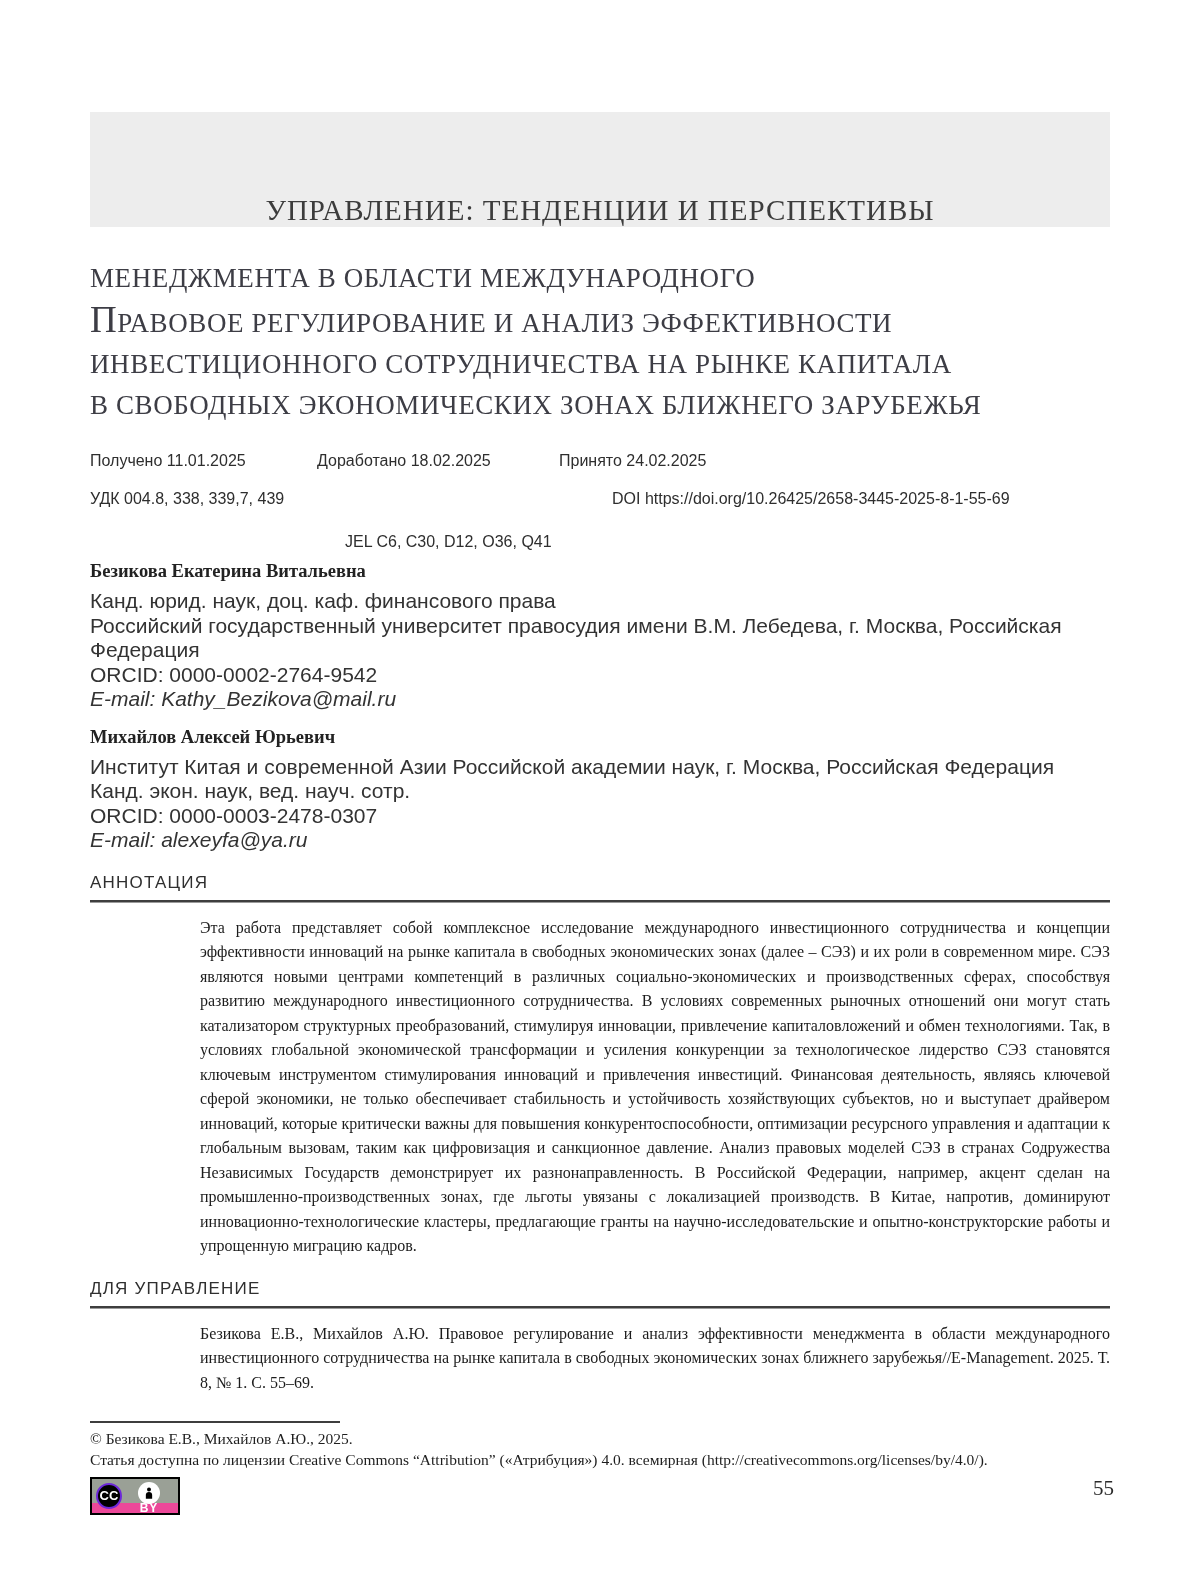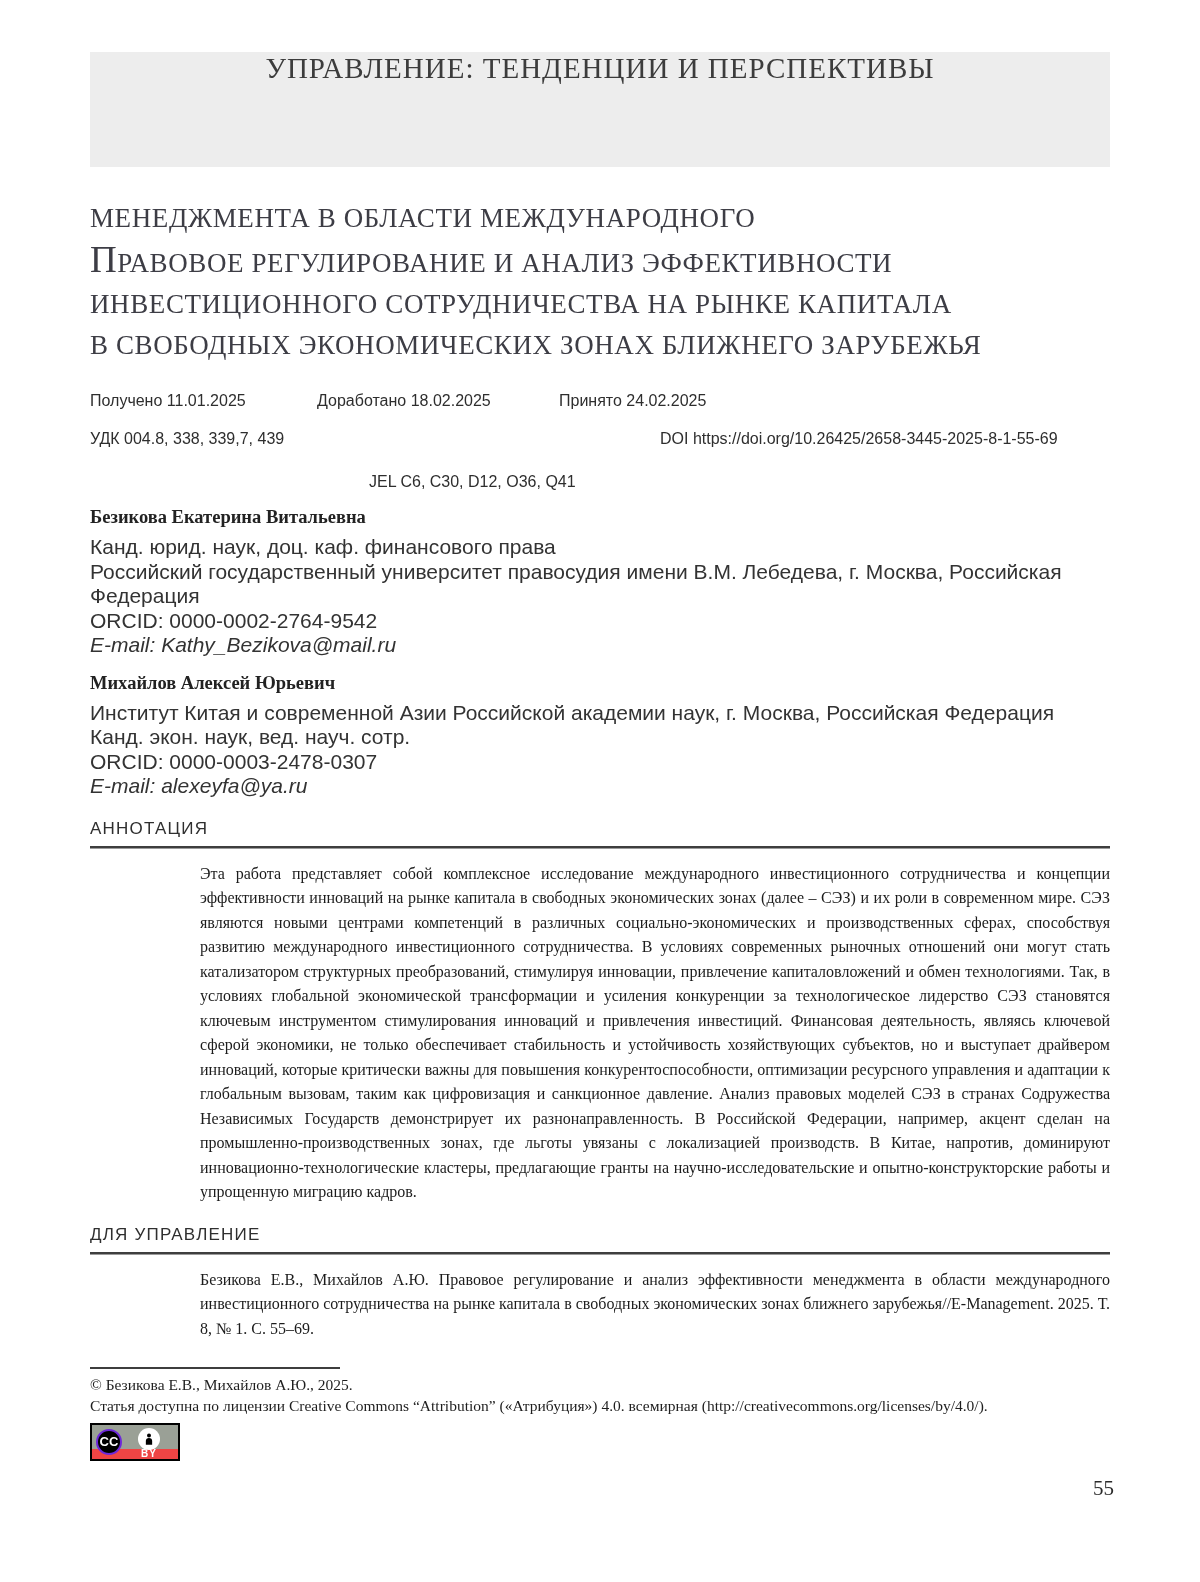--- a/index.html
+++ b/index.html
@@ -5,50 +5,50 @@
   * { margin:0; padding:0; box-sizing:border-box; }
   html,body { background:#ffffff; }
   .page {
     position:relative; width:1200px; height:1582px; background:#ffffff;
     font-family:"Liberation Serif", serif; color:#1d1d1d; overflow:hidden;
   }
   .content { margin:0 90px; width:1020px; }
 
   
   .banner {
-    margin-top:52px; height:115px; background:#ededed;
-    display:flex; align-items:flex-start; justify-content:center;
+    margin-top:112px; height:115px; background:#ededed;
+    display:flex; align-items:flex-end; justify-content:center;
   }
   .banner-title {
     font-family:"Liberation Serif", serif; font-size:29px; color:#3c3c3c;
     letter-spacing:1px;
   }
 
   
   .article-title { margin-top:31px; }
   .title-line {
     font-family:"Liberation Serif", serif; text-transform:uppercase;
     font-size:27px; line-height:41px; color:#3d3d45; letter-spacing:0.6px;
   }
   .title-line.first::first-letter { font-size:37px; }
 
   
   .meta-row {
     display:flex; font-family:"Liberation Sans", sans-serif;
     font-size:16px; color:#2e2e2e;
   }
   .meta-dates { margin-top:26px; }
-  .meta-codes { margin-top:20px;gap:24px; }
+  .meta-codes { margin-top:20px; }
   .meta-dates .c1 { width:227px; }
   .meta-dates .c2 { width:242px; }
   .meta-codes .c1 { width:255px; }
   .meta-codes .c2 { width:267px;margin-top:43px; }
 
   
-  .author { margin-top:14px; }
+  .author { margin-top:8px; }
   .author + .author { margin-top:13px; }
   .author-name {
     font-family:"Liberation Serif", serif; font-weight:bold;
     font-size:18.5px; color:#222; line-height:24px; margin-bottom:6px;
   }
   .author-line {
     font-family:"Liberation Sans", sans-serif; font-size:21px;
     color:#333; line-height:24.5px;
   }
   .author-line.email { font-style:italic; }
@@ -75,22 +75,22 @@
     font-family:"Liberation Serif", serif; font-size:15.5px;
     color:#1e1e1e; line-height:20.5px;
   }
 
   
   .cc-badge {
     position:relative; margin-top:7px; width:90px; height:38px;
     background:#9aa096; border:2px solid #000; display:block;
   }
   .cc-bar {
-    position:absolute; left:0; right:0; bottom:0; height:10px; background:#ef4444;
-    color:#fff; font-family:"Liberation Sans", sans-serif; font-size:10px;
+    position:absolute; left:0; right:0; bottom:0; height:10px; background:#ec4899;
+    color:#fff; font-family:"Liberation Sans", sans-serif; font-size:12px;
     font-weight:bold; text-align:center; line-height:10px;
     padding-left:28px; letter-spacing:1px;
   }
   .cc-circle {
     position:absolute; left:4px; top:4px; width:26px; height:26px;
     background:#000; border:2px solid #6d28d9; border-radius:50%;
     color:#fff; font-family:"Liberation Sans", sans-serif; font-weight:bold;
     font-size:13px; text-align:center; line-height:22px; z-index:2;
   }
   .person-circle {

